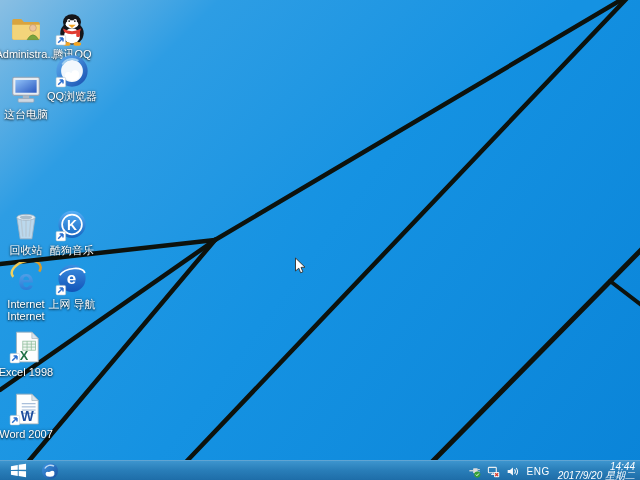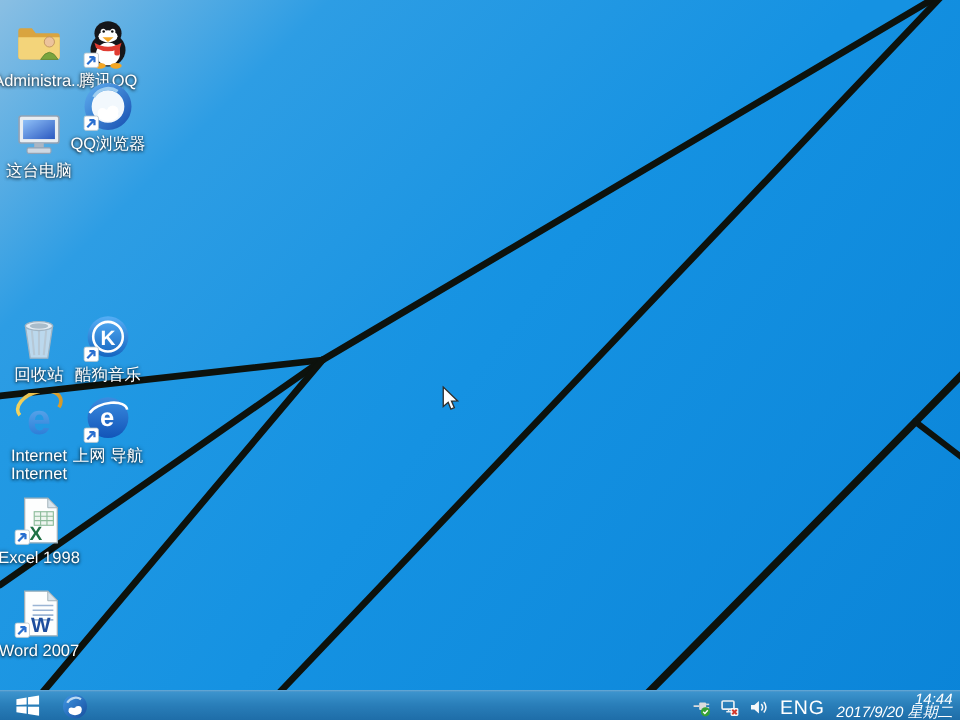--- a/index.html
+++ b/index.html
@@ -15,21 +15,21 @@
 
   #taskbar{position:absolute;left:0;top:460px;width:640px;height:20px;
            background:linear-gradient(180deg,#3d95ce 0%,#2a7fba 45%,#1e6da8 100%);
            border-top:1px solid rgba(150,210,245,.55);box-sizing:border-box;
            display:flex;align-items:center;}
   .tb-btn{height:20px;display:flex;align-items:center;justify-content:center;}
   #start-btn{width:36px;}
   #tb-qq{width:28px;}
   #tray{position:absolute;right:3px;top:0;height:20px;display:flex;align-items:center;gap:6px;}
   .tray-ic{width:13px;height:13px;display:flex;align-items:center;}
-  #lang{color:#fff;font-size:13px;letter-spacing:.5px;padding:0 2px;}
+  #lang{color:#fff;font-size:10px;letter-spacing:.5px;padding:0 2px;}
   #clock{color:#fff;font-size:10px;line-height:9.5px;text-align:right;padding-right:2px;white-space:nowrap;font-style:italic;}
 
   #cursor{position:absolute;left:294px;top:257px;width:12px;height:18px;}
 </style>
 </head>
 <body>
 
 <div id="screen">
 
   <svg id="wallpaper" viewBox="0 0 640 480">

